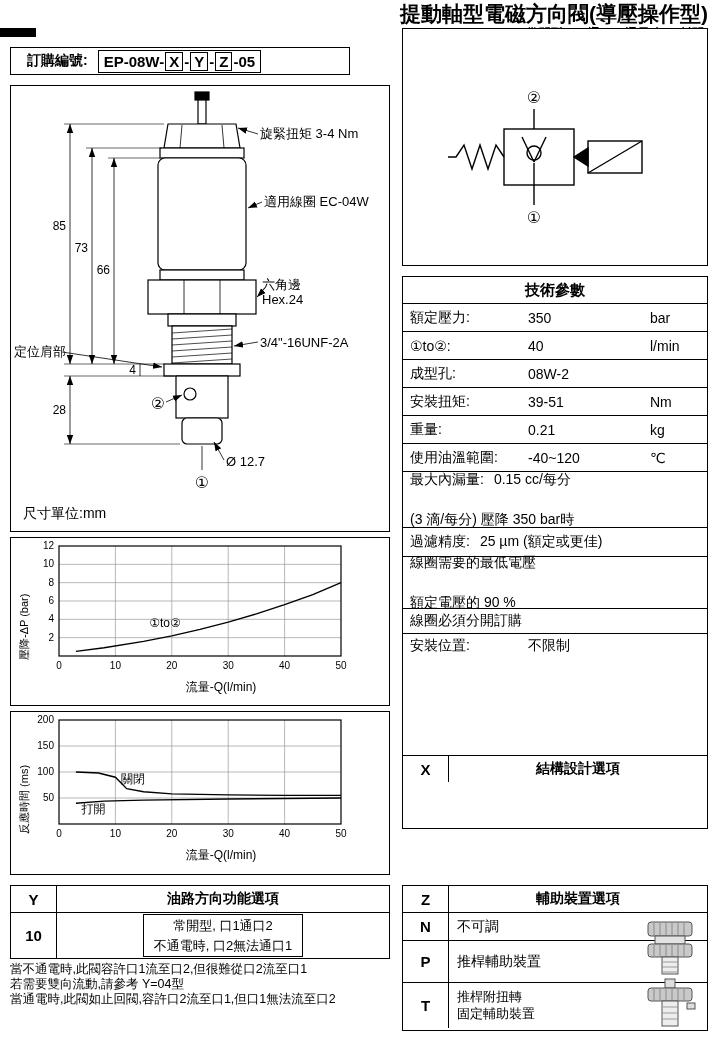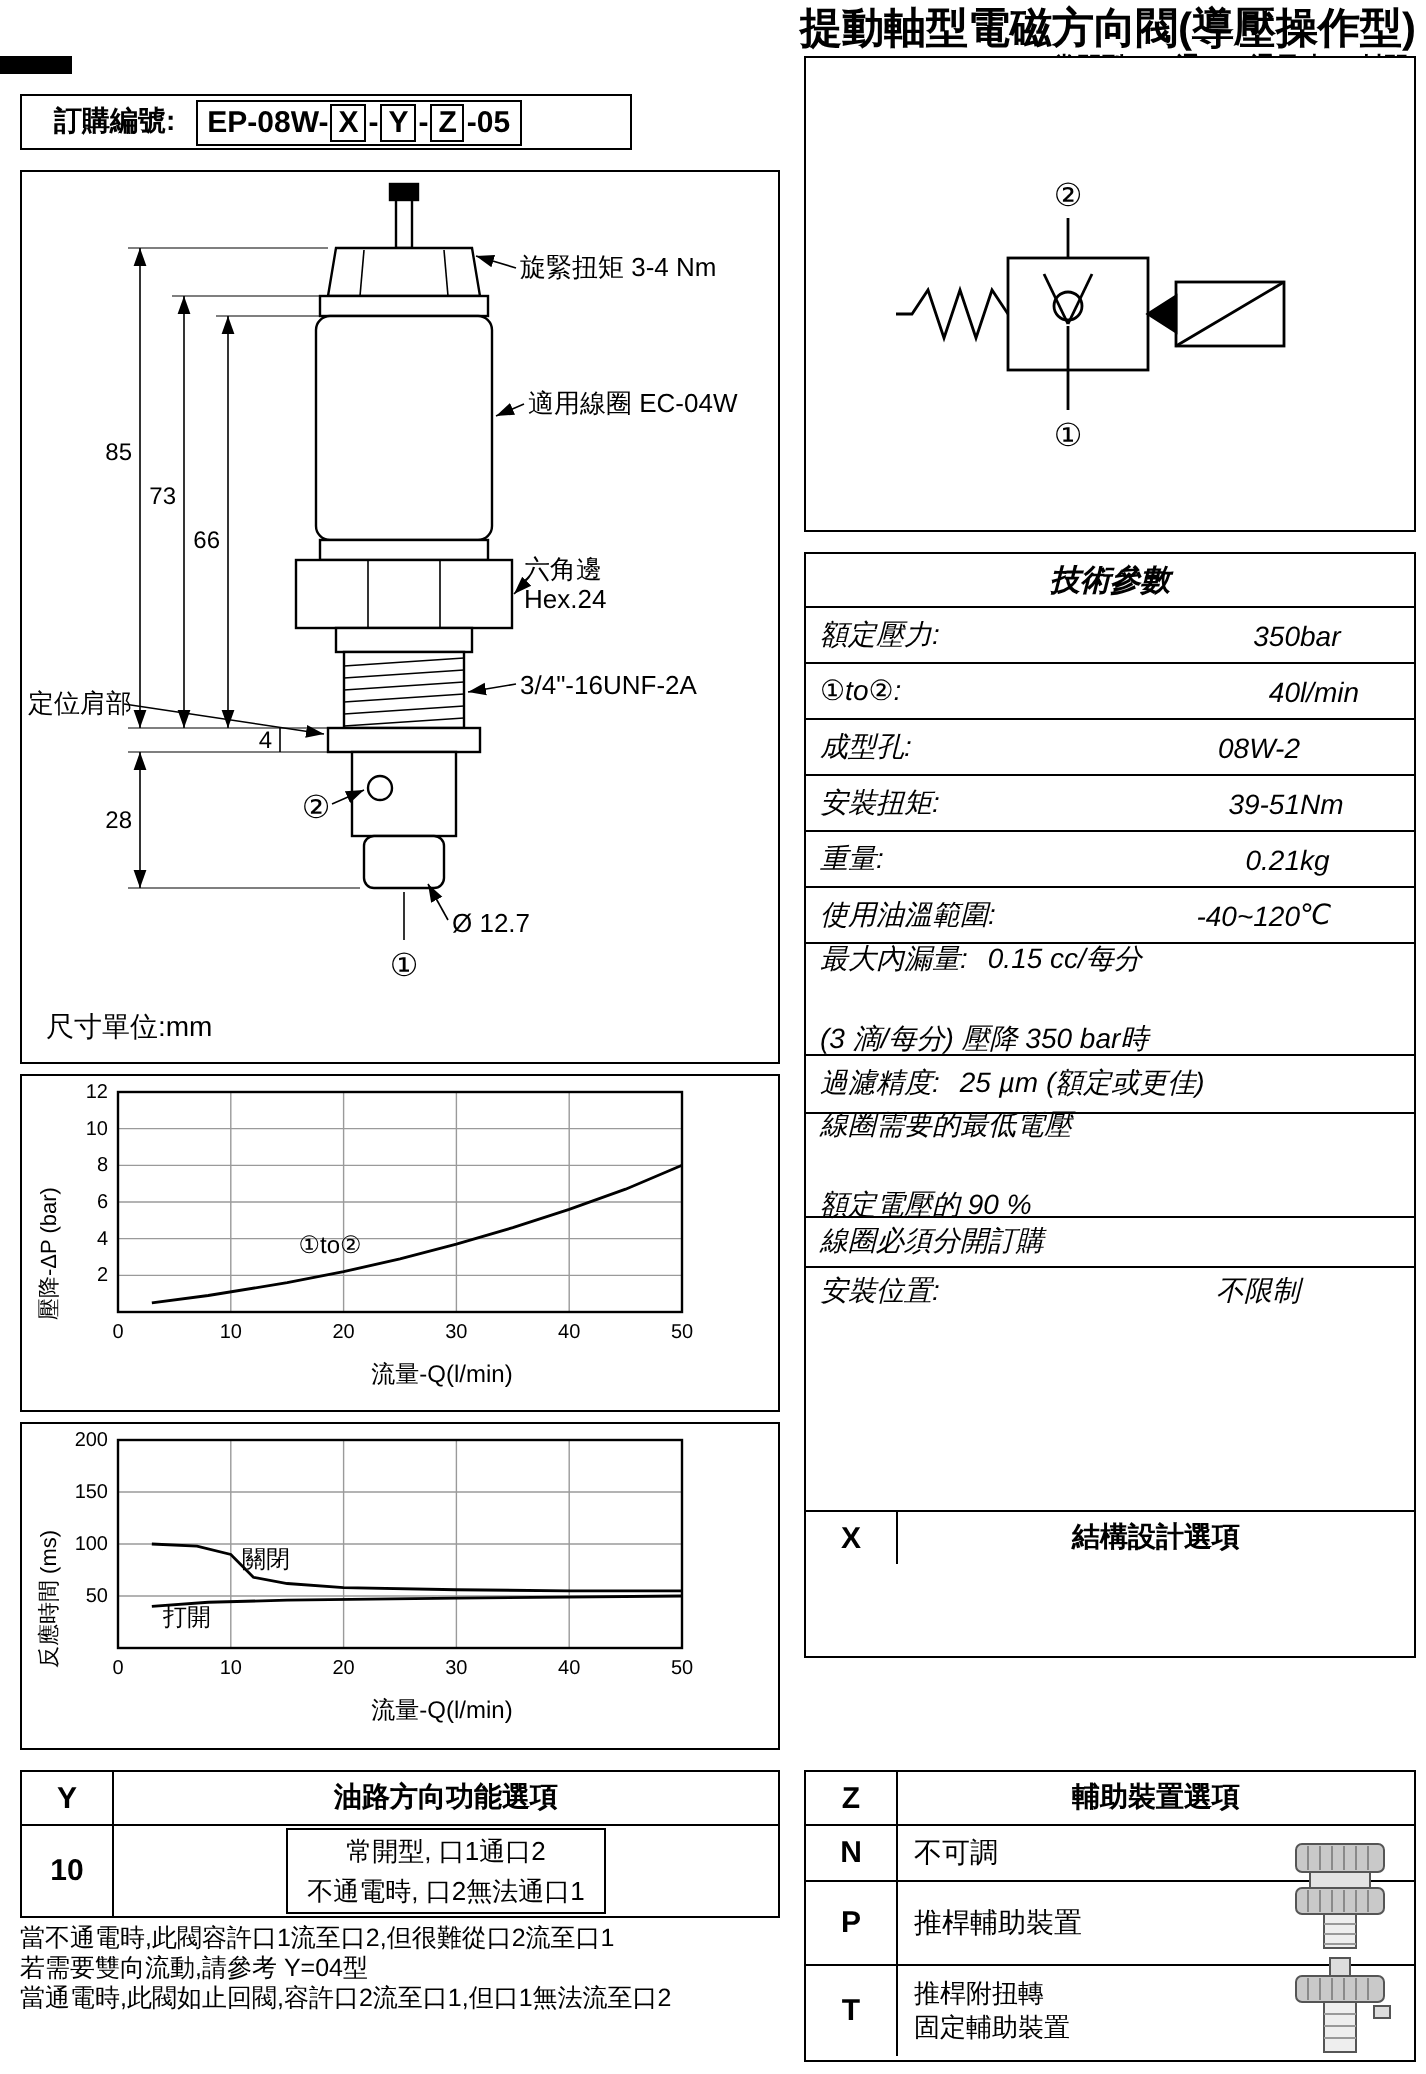--- a/index.html
+++ b/index.html
@@ -7,21 +7,21 @@
   body { width:713px; height:1037px; font-family:"Liberation Sans","DejaVu Sans",sans-serif; color:#000; }
   .page { position:relative; width:713px; height:1037px; background:#fff; overflow:hidden; }
   .box { position:absolute; border:1.5px solid #000; background:#fff; }
 
   .printmark { position:absolute; left:0; top:28px; width:36px; height:9px; background:#000; }
 
   .title { position:absolute; right:5px; top:0; font-size:21px; font-weight:bold; white-space:nowrap; }
   .subtitle { position:absolute; right:5px; top:25px; font-size:12px; font-weight:bold; white-space:nowrap; }
 
   
-  .order { left:10px; top:47px; width:306px; height:28px; display:flex; align-items:center; font-size:14px; }
+  .order { left:10px; top:47px; width:340px; height:28px; display:flex; align-items:center; font-size:14px; }
   .order .olabel { font-weight:bold; padding-left:16px; }
   .order .code { display:flex; align-items:center; border:1px solid #000; margin-left:10px; padding:1px 5px; font-weight:bold; font-size:15px; }
   .order .boxed { border:1px solid #000; padding:0 3px; margin:0 1px; }
 
   
   .draw-box { left:10px; top:85px; width:380px; height:447px; }
   .draw-box svg { display:block; margin:2px auto 0; }
   .unit-note { position:absolute; left:12px; bottom:8px; font-size:14px; }
 
   
@@ -37,26 +37,26 @@
   .tick { font-size:10px; }
   .tx { text-anchor:middle; }
   .ty { text-anchor:end; }
   .anno { font-size:12px; }
 
   
   .sym-box { left:402px; top:28px; width:306px; height:238px; }
   .sym-box svg { display:block; margin:0 auto; }
 
   
-  .tech { left:402px; top:276px; width:306px; height:515px; font-size:14px;font-style:italic; }
+  .tech { left:402px; top:276px; width:306px; height:515px; font-size:14px; }
   .tr { display:flex; align-items:center; border-top:1px solid #000; height:28px; padding:0 7px; }
   .tr:first-child { border-top:none; }
   .th { justify-content:center; font-weight:bold; font-size:15px; height:26px; }
   .tl { flex:0 0 118px; }
-  .tv { flex:1; text-align:right; }
+  .tv { flex:1; text-align:left; }
   .tu { flex:0 0 50px; text-align:left; }
   .tr2 { flex-direction:column; align-items:flex-start; justify-content:center; gap:22px; }
   .h56 { height:56px; } .h52 { height:52px; } .h29 { height:29px; } .h25 { height:25px; }
   .inlinepair { display:flex; gap:10px; }
 
   
   .keytable { font-size:14px; }
   .kt-head, .kt-row { display:grid; grid-template-columns:46px 1fr; border-top:1px solid #000; }
   .kt-head { border-top:none; }
   .kt-key { border-right:1px solid #000; display:flex; align-items:center; justify-content:center; font-weight:bold; font-size:15px; }

